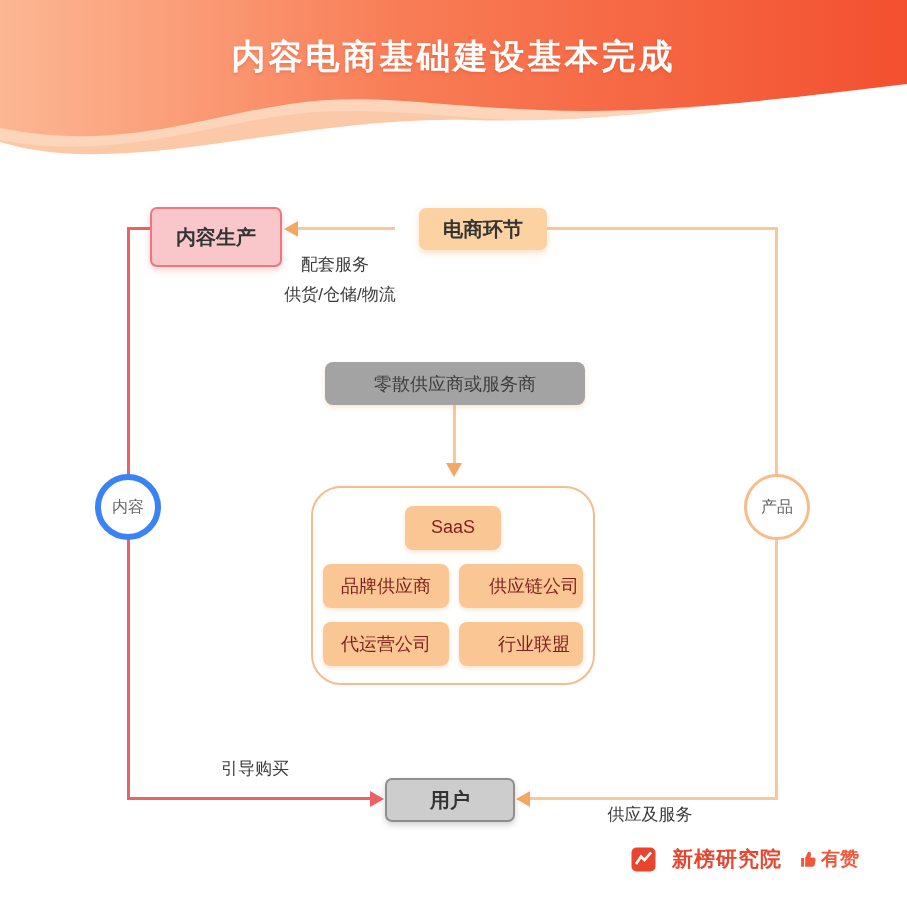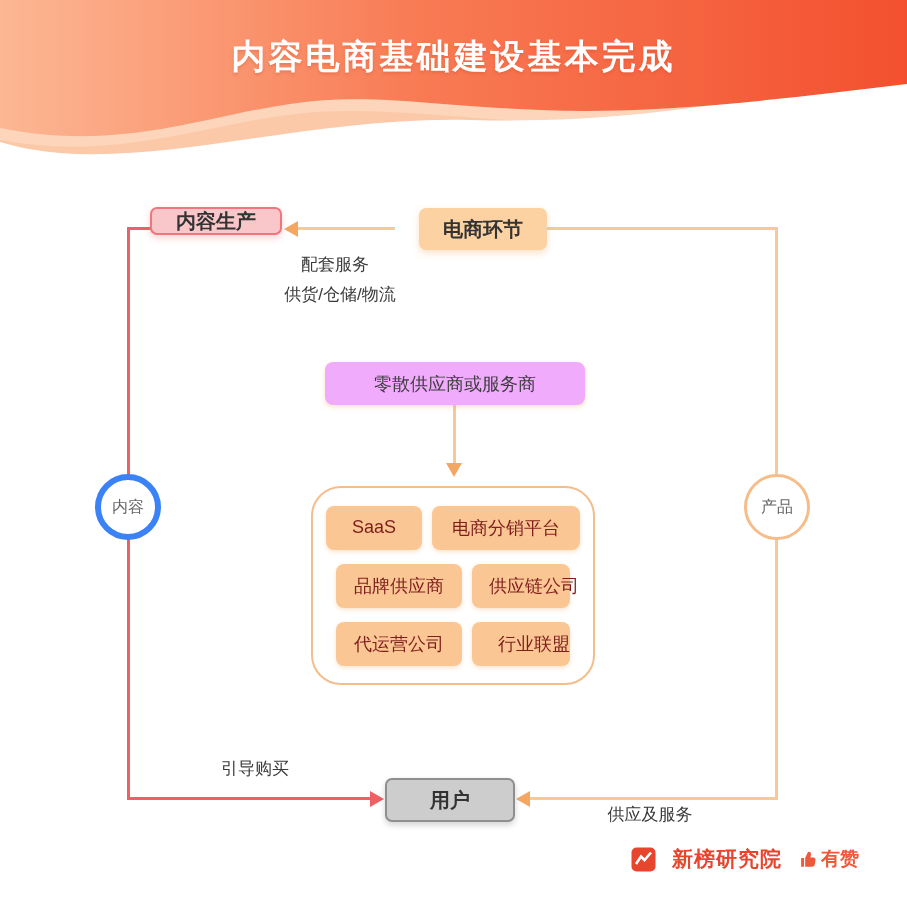--- a/index.html
+++ b/index.html
@@ -17,21 +17,21 @@
     text-shadow:0 2px 3px rgba(200,60,30,.25);
   }
   
   .box {
     position:absolute; display:flex; align-items:center; justify-content:center;
     border-radius:7px; font-size:18px; color:#3d3d3d; white-space:nowrap;
   }
   .bold { font-weight:bold; font-size:20px; color:#333; }
   .pink  { background:#f9c6ca; border:2px solid #ef767d; box-shadow:0 3px 7px rgba(238,95,102,.28); }
   .peach { background:#fcd2a2; box-shadow:0 3px 7px rgba(244,160,80,.32); }
-  .orange{ background:#f0abfc; box-shadow:0 2px 5px rgba(240,150,60,.28); border-radius:8px; }
+  .orange{ background:#a3a3a3; box-shadow:0 2px 5px rgba(240,150,60,.28); border-radius:8px; }
   .gray  { background:#cdcdcd; border:2px solid #8f8f8f; box-shadow:0 3px 6px rgba(0,0,0,.18); }
   
   .hline { position:absolute; height:3px; }
   .vline { position:absolute; width:3px; }
   .red-bg { background:#ee5f66; }
   .or-bg  { background:#f7c997; }
   .ah { position:absolute; width:0; height:0; }
   .ah-left-or  { border-top:8px solid transparent; border-bottom:8px solid transparent; border-right:14px solid #f3a763; }
   .ah-left-or2 { border-top:8px solid transparent; border-bottom:8px solid transparent; border-right:14px solid #f3a763; }
   .ah-right-red{ border-top:8px solid transparent; border-bottom:8px solid transparent; border-left:14px solid #ee5f66; }
@@ -52,21 +52,21 @@
     border:2px solid #f3bd8c; border-radius:30px; background:#ffffff;
     display:flex; flex-direction:column; justify-content:center; align-items:center; gap:14px;
     z-index:2;
   }
   .prow { display:flex; gap:10px; }
   .pbox {
     height:44px; display:flex; align-items:center; justify-content:center;
     background:#fac794; border-radius:8px; font-size:18px; color:#7f1d1d;
     box-shadow:0 2px 4px rgba(240,150,60,.25); white-space:nowrap;
   }
-  .w96 {width:96px;} .w148{width:148px;} .w126{width:126px;} .w118{width:98px;padding-left:26px;}
+  .w96 {width:96px;} .w148{width:148px;} .w126{width:126px;} .w118{width:124px;padding-left:26px;}
   
   .footer {
     position:absolute; right:48px; bottom:34px;
     display:flex; align-items:center; gap:18px;
   }
   .brand { display:flex; align-items:center; gap:16px; }
   .nr-text { font-size:21px; font-weight:bold; color:#e8452f; letter-spacing:1px; }
   .yz-text { font-size:19px; font-weight:bold; color:#f0583c; }
   .z2 { z-index:2; }
 </style>
@@ -98,33 +98,32 @@
 <div class="vline or-bg" style="left:775px; top:227px; height:573px;"></div>
 <div class="hline or-bg" style="left:528px; top:797px; width:249px;"></div>
 <div class="ah ah-left-or2" style="left:516px; top:791px;"></div>
 
 <div class="hline or-bg" style="left:292px; top:227px; width:103px;"></div>
 <div class="ah ah-left-or" style="left:284px; top:221px;"></div>
 
 <div class="vline or-bg" style="left:453px; top:405px; height:60px;"></div>
 <div class="ah ah-down-or" style="left:446px; top:463px;"></div>
 
-<div class="box pink bold z2" style="left:150px; top:207px; width:132px; height:28px;">内容生产</div>
+<div class="box pink bold z2" style="left:150px; top:207px; width:132px; height:60px;">内容生产</div>
 
 <div class="box peach bold z2" style="left:419px; top:208px; width:128px; height:42px;">电商环节</div>
 
 <div class="lbl" style="left:270px; top:253px; width:130px;">配套服务</div>
 <div class="lbl" style="left:255px; top:283px; width:170px;">供货/仓储/物流</div>
 
 <div class="box orange z2" style="left:325px; top:362px; width:260px; height:43px;">零散供应商或服务商</div>
 
 <div class="panel">
   <div class="prow">
     <div class="pbox w96">SaaS</div>
-    <div class="pbox w148">电商分销平台</div>
   </div>
   <div class="prow">
     <div class="pbox w126">品牌供应商</div>
     <div class="pbox w118">供应链公司</div>
   </div>
   <div class="prow">
     <div class="pbox w126">代运营公司</div>
     <div class="pbox w118">行业联盟</div>
   </div>
 </div>

